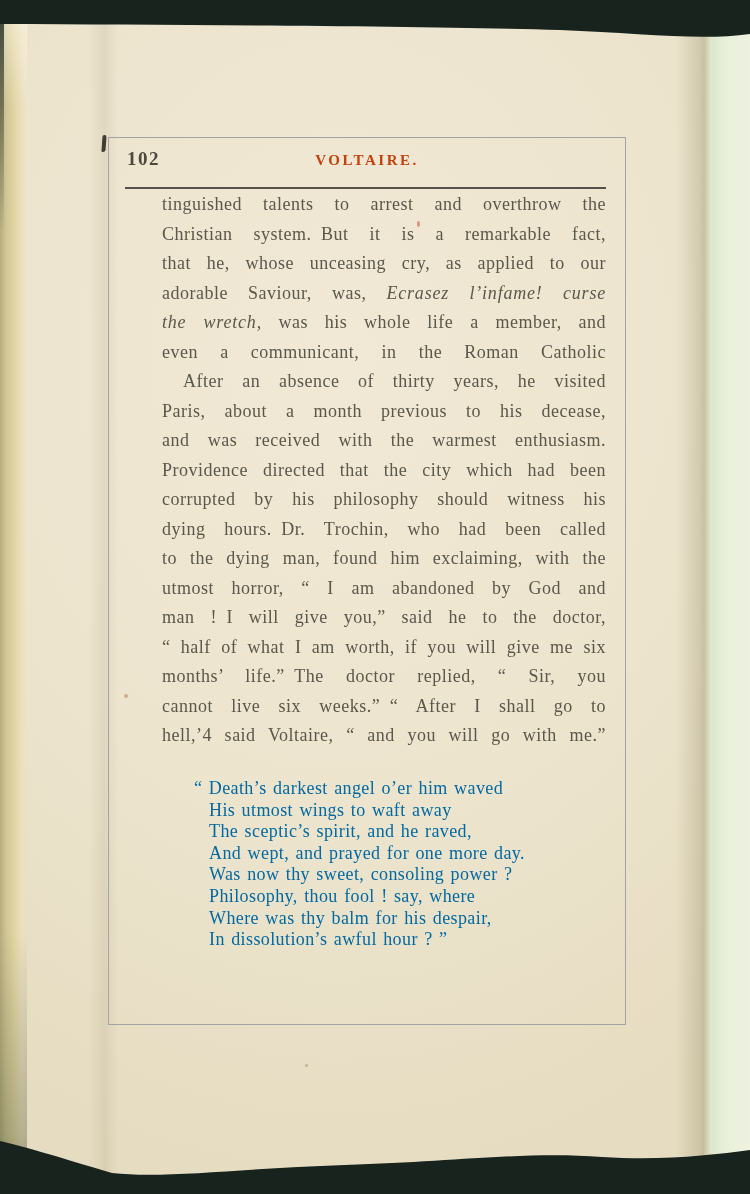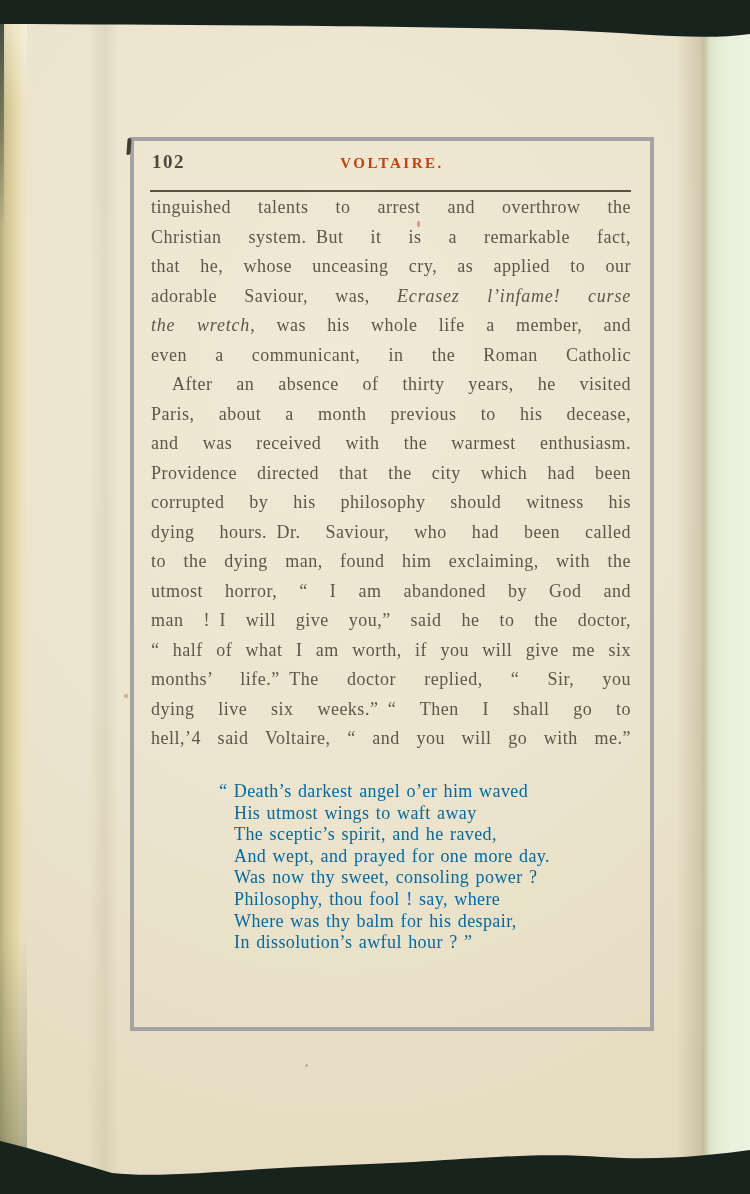--- a/index.html
+++ b/index.html
@@ -42,22 +42,22 @@
   
   .edge-right{
     position:absolute;left:704px;top:0;width:46px;height:100%;
     background:linear-gradient(90deg,#c6c3a2 0%, #dde5cb 14%, #e9f0da 45%, #edf2e1 100%);
   }
   
   .cover-svg{position:absolute;inset:0;pointer-events:none;}
 
   
   .frame{
-    position:absolute;left:130px;top:137px;width:516px;height:886px;
-    border:4px solid #a3a3a3;
+    position:absolute;left:108px;top:137px;width:516px;height:886px;
+    border:1px solid #a3a3a3;
     background:transparent;
   }
   .ink-tick{
     position:absolute;left:-7px;top:-3px;width:4px;height:17px;
     background:#3e3c33;border-radius:2px 2px 3px 1px;transform:rotate(4deg);
   }
   .pheader{position:absolute;left:0;top:8px;width:100%;height:34px;}
   .pagenum{
     position:absolute;left:18px;top:2px;
     font-size:19px;font-weight:bold;letter-spacing:1.5px;color:#4c483c;
@@ -68,21 +68,21 @@
   }
   .rule{
     position:absolute;left:16px;top:49px;width:481px;height:2px;
     background:#55524a;
   }
   .body-text{
     position:absolute;left:17px;top:52px;width:480px;
     font-size:18px;line-height:29.5px;color:#5b574a;
     letter-spacing:0.5px;word-spacing:2.5px;
   }
-  .tline{text-align:justify;text-align-last:justify;}
+  .tline{text-align:justify;text-align-last:justify;margin-left:36px;}
   .tline.last{text-align:justify;text-align-last:left;}
   .tline.indent{text-indent:21px;}
   .tline i{letter-spacing:0.8px;}
   .verse{
     position:absolute;left:100px;top:640px;width:340px;
     font-size:18px;line-height:21.6px;color:#0369a1;
     letter-spacing:0.4px;word-spacing:1.5px;
   }
   .vline{white-space:nowrap;}
   .vline:first-child{text-indent:-15px;}
@@ -127,27 +127,27 @@
           <div class="tline"><span>adorable Saviour, was, </span><i>Ecrasez l’infame! curse</i></div>
           <div class="tline"><i>the wretch</i><span>, was his whole life a member, and</span></div>
           <div class="tline"><span>even a communicant, in the Roman Catholic</span></div>
         </div>
         <div class="para">
           <div class="tline indent"><span>After an absence of thirty years, he visited</span></div>
           <div class="tline"><span>Paris, about a month previous to his decease,</span></div>
           <div class="tline"><span>and was received with the warmest enthusiasm.</span></div>
           <div class="tline"><span>Providence directed that the city which had been</span></div>
           <div class="tline"><span>corrupted by his philosophy should witness his</span></div>
-          <div class="tline"><span>dying hours. Dr. Saviour, who had been called</span></div>
+          <div class="tline"><span>dying hours. Dr. Trochin, who had been called</span></div>
           <div class="tline"><span>to the dying man, found him exclaiming, with the</span></div>
           <div class="tline"><span>utmost horror, “ I am abandoned by God and</span></div>
           <div class="tline"><span>man ! I will give you,” said he to the doctor,</span></div>
           <div class="tline"><span>“ half of what I am worth, if you will give me six</span></div>
           <div class="tline"><span>months’ life.” The doctor replied, “ Sir, you</span></div>
-          <div class="tline"><span>dying live six weeks.” “ Then I shall go to</span></div>
+          <div class="tline"><span>cannot live six weeks.” “ After I shall go to</span></div>
           <div class="tline"><span>hell,’4 said Voltaire, “ and you will go with me.”</span></div>
         </div>
       </div>
 
     <div class="verse">
         <div class="vline">“ Death’s darkest angel o’er him waved</div>
         <div class="vline">His utmost wings to waft away</div>
         <div class="vline">The sceptic’s spirit, and he raved,</div>
         <div class="vline">And wept, and prayed for one more day.</div>
         <div class="vline">Was now thy sweet, consoling power ?</div>

